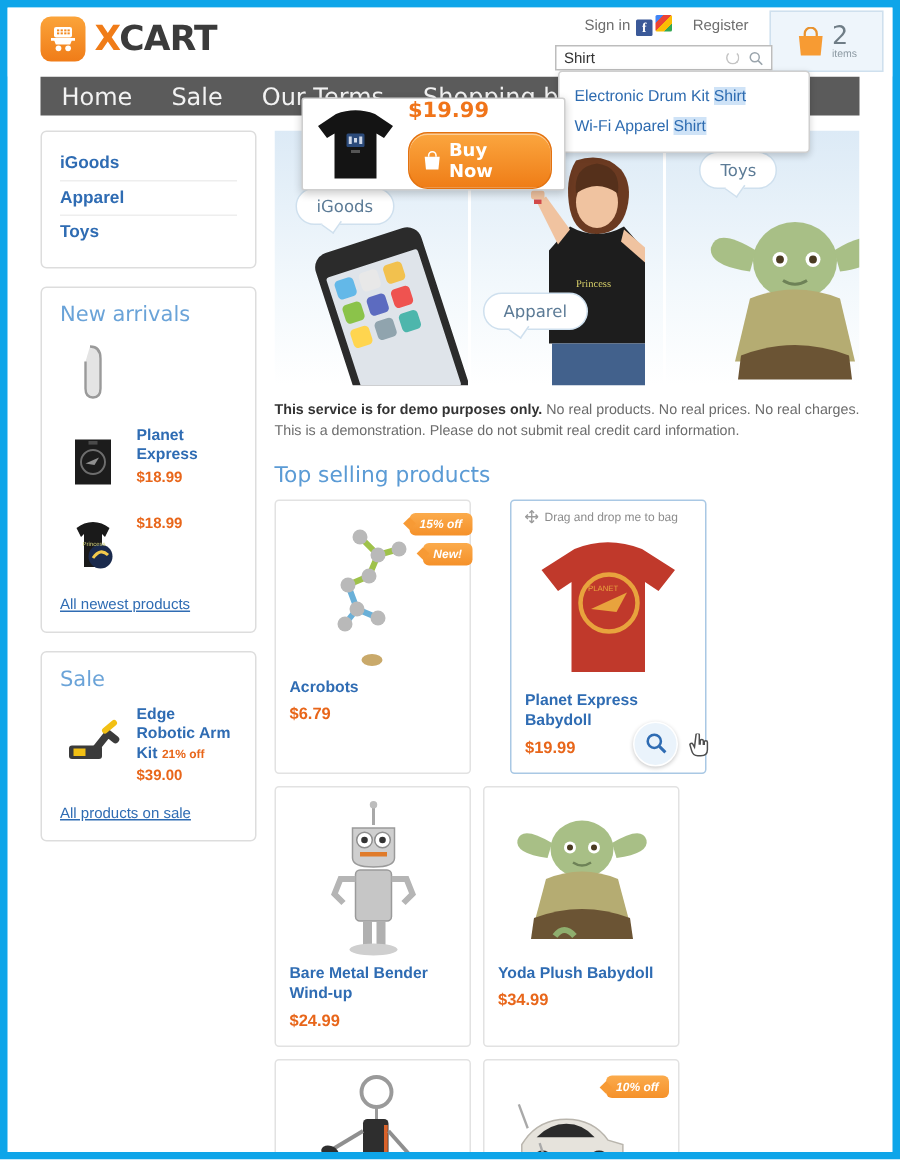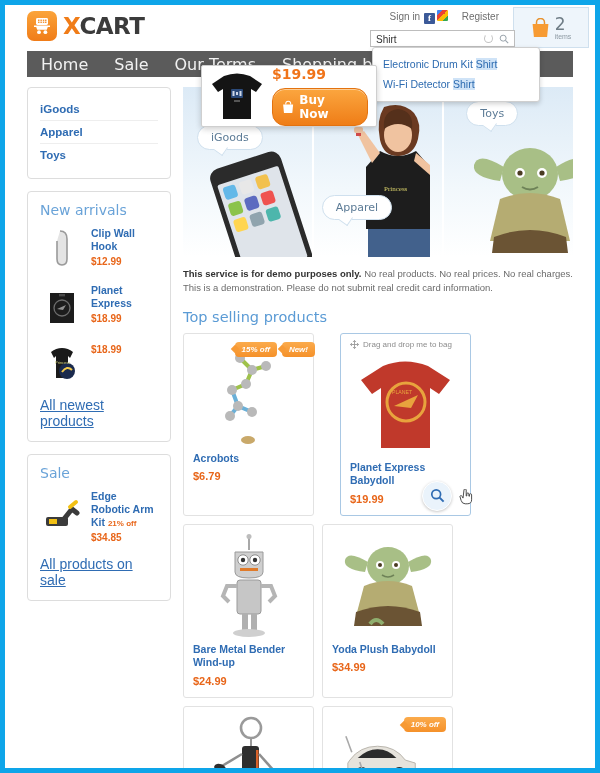--- a/index.html
+++ b/index.html
@@ -92,21 +92,21 @@
   .cat-list li { border-bottom:1px solid #eee; }
   .cat-list li:last-child { border-bottom:0; }
   .cat-list a { display:block; padding:5px 0; font-size:11.5px; color:#2f6cb3; text-decoration:none; font-weight:bold; }
 
   .mini { display:flex; gap:7px; margin-bottom:13px; }
   .mini-img { width:44px; height:44px; flex:0 0 44px; position:relative; }
   .mini-info { padding-top:1px; }
   .mini-name { font-size:10.5px; color:#2f6cb3; font-weight:bold; line-height:1.25; }
   .mini-price { font-size:10px; color:#e8661a; font-weight:bold; margin-top:3px; }
   .mini-off { font-size:8px; color:#e8661a; font-weight:bold; }
-  .alllink { font-size:14px; color:#2f6cb3; text-decoration:underline; display:inline-block; }
+  .alllink { font-size:10px; color:#2f6cb3; text-decoration:underline; display:inline-block; }
 
   
   .banner { position:relative; height:170px; display:flex; overflow:hidden; }
   .bp { position:relative; flex:1; background:linear-gradient(#dceaf6,#f2f8fc 60%,#ffffff); overflow:hidden; }
   .bp + .bp { border-left:2px solid #fff; }
   .bubble {
     position:absolute; background:#fff; border:1px solid #cfe0ee;
     border-radius:22px; padding:5px 13px; font-size:11px; color:#5c7b96;
     font-family:"DejaVu Sans", sans-serif; z-index:3;
   }
@@ -124,21 +124,21 @@
   .grid { display:flex; flex-wrap:wrap; gap:8px; }
   .card {
     width:131px; border:1px solid #e2e2e2; border-radius:3px; background:#fff;
     padding:8px 9px 10px; position:relative; min-height:172px;
   }
   .card.hover { border-color:#a9c8e4;margin-left:18px; }
   .card-imgbox { height:110px; position:relative; display:flex; align-items:center; justify-content:center; }
   .card-name { font-size:10.5px; color:#2f6cb3; font-weight:bold; line-height:1.3; }
   .card-price { font-size:11px; color:#e8661a; font-weight:bold; margin-top:5px; }
 
-  .tagwrap { position:absolute; right:-2px; top:8px; z-index:6; display:flex; flex-direction:row; gap:5px; align-items:flex-end; }
+  .tagwrap { position:absolute; right:-2px; top:8px; z-index:6; display:flex; flex-direction:column; gap:5px; align-items:flex-end; }
   .tag {
     background:linear-gradient(#fbab4c,#f5912a); color:#fff; font-size:8px;
     font-weight:bold; font-style:italic; padding:3px 7px; border-radius:4px;
     white-space:nowrap; position:relative;
   }
   .tag:before {
     content:''; position:absolute; left:-3px; top:50%; margin-top:-3px;
     width:6px; height:6px; background:#f79a35; transform:rotate(45deg);
   }
   .tag.tr { right:6px; top:10px; position:absolute; }
@@ -213,21 +213,21 @@
         <circle cx="5" cy="5" r="3.6" fill="none" stroke="#9aa4ac" stroke-width="1.2"></circle>
         <line x1="7.7" y1="7.7" x2="11" y2="11" stroke="#9aa4ac" stroke-width="1.3"></line>
       </svg>
     </div>
 
     <div class="suggest">
       <div class="suggest-item">
         <span>Electronic Drum Kit </span><em>Shirt</em>
       </div>
       <div class="suggest-item">
-        <span>Wi-Fi Detector </span><em>Shirt</em>
+        <span>Wi-Fi Apparel </span><em>Shirt</em>
       </div>
     </div>
 
     <div class="cartbox">
       <svg class="bag-ic" viewBox="0 0 19 20">
         <path d="M5.5 6 V4.4 a4 4 0 0 1 8 0 V6" fill="none" stroke="#e8922e" stroke-width="1.5"></path>
         <path d="M1.6 6 h15.8 l-1.3 13 H2.9 z" fill="#f79b33"></path>
       </svg>
       <div>
         <div class="cart-n">2</div>
@@ -265,24 +265,20 @@
         <h3>New arrivals</h3>
 
         <div class="mini">
           <div class="mini-img">
             <svg viewBox="0 0 44 44" width="44" height="44">
                 <g stroke="#9a9a9a" stroke-width="1.6" fill="#e4e4e4">
                   <path d="M20 5 q7 0 7 8 v20 q0 6 -5 6 q-5 0 -5 -6 v-18"></path>
                 </g>
               </svg>
           </div>
-          <div class="mini-info">
-            <div class="mini-name">Clip Wall Hook</div>
-            <div class="mini-price">$12.99</div>
-          </div>
         </div>
 
         <div class="mini">
           <div class="mini-img">
             <svg viewBox="0 0 44 44" width="44" height="44">
               <path d="M10 10 h24 v30 h-24 z" fill="#1c1c1c"></path>
               <circle cx="22" cy="25" r="8" fill="none" stroke="#6d6d6d" stroke-width="1.3"></circle>
               <path d="M17 26 l9 -4 l-3 5 z" fill="#8f8f8f"></path>
               <rect x="19" y="11" width="6" height="2.4" fill="#4a4a4a"></rect>
             </svg>
@@ -316,21 +312,21 @@
           <div class="mini-img">
             <svg viewBox="0 0 44 44" width="44" height="44">
               <rect x="6" y="28" width="22" height="9" rx="2" fill="#3b3b3b"></rect>
               <rect x="9" y="30" width="8" height="5" fill="#f2c014"></rect>
               <path d="M24 30 l8 -10 l5 4" stroke="#3b3b3b" stroke-width="5" fill="none" stroke-linecap="round"></path>
               <path d="M30 18 l6 -5" stroke="#f2c014" stroke-width="4" fill="none" stroke-linecap="round"></path>
             </svg>
           </div>
           <div class="mini-info">
             <div class="mini-name"><span>Edge Robotic Arm Kit</span> <span class="mini-off">21% off</span></div>
-            <div class="mini-price">$34.85</div>
+            <div class="mini-price">$39.00</div>
           </div>
         </div>
         <a href="#" class="alllink">All products on sale</a>
       </div>
     </div>
 
     <div class="main">
 
       <div class="banner">
         <div class="bp">

